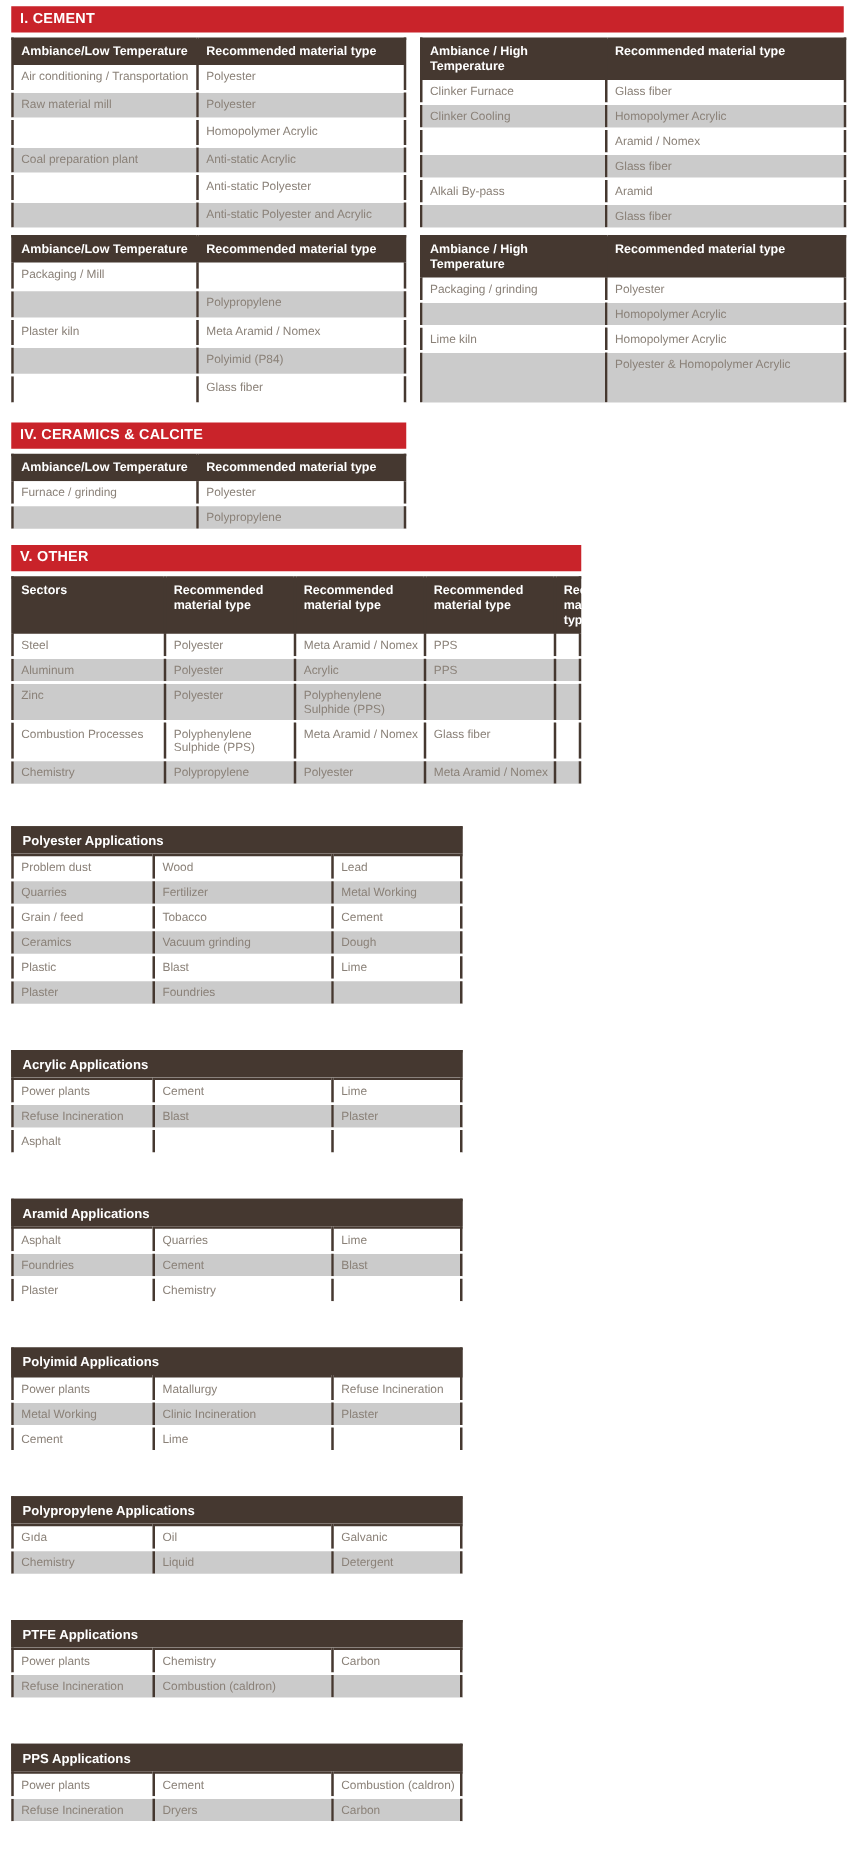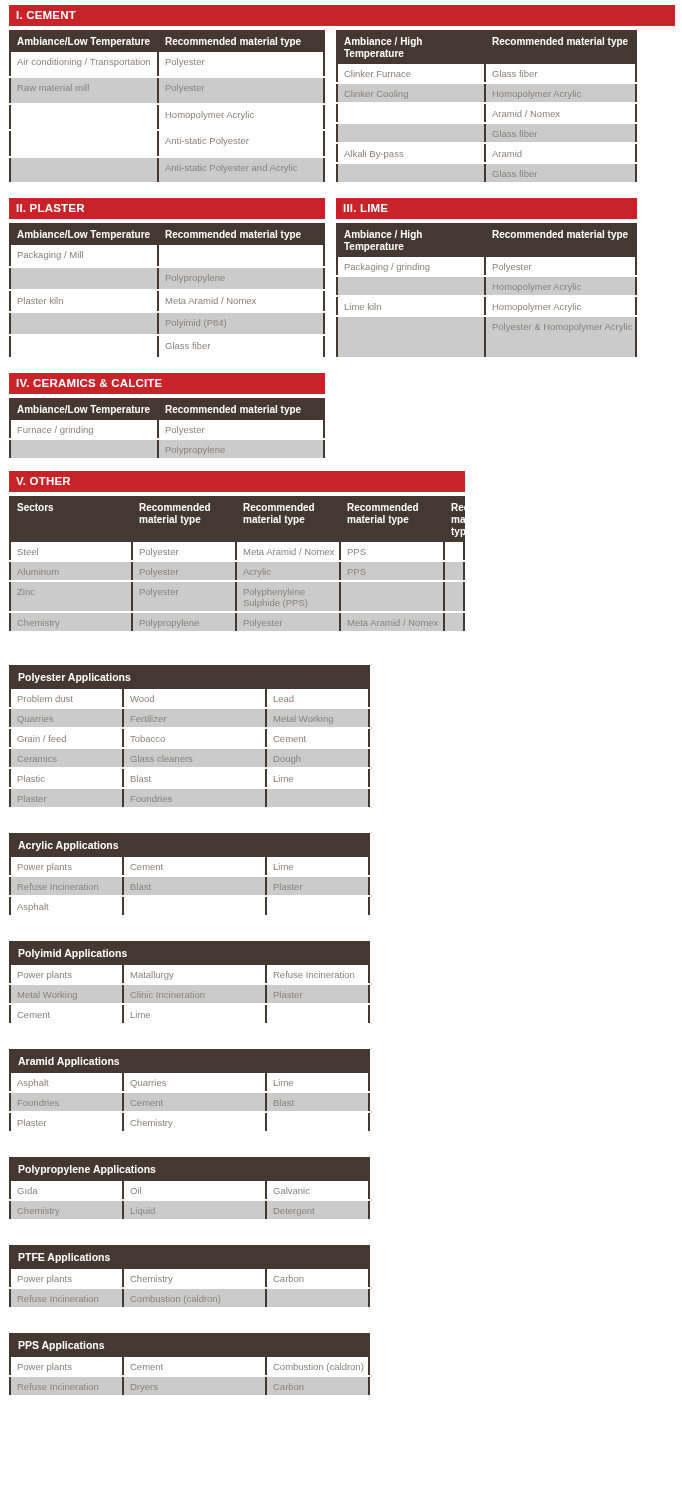--- a/index.html
+++ b/index.html
@@ -18,21 +18,21 @@
   .page{padding:5px 4px 0 9px}
   .banner{
     background:var(--red);color:#fff;font-weight:bold;
     font-size:11.5px;line-height:13px;padding:4px 7px;
     letter-spacing:.2px;
   }
   .banner.full{width:666px}
   .cols{display:flex;gap:11px}
   .mt-sec{margin-top:14px}
   .w-l{width:316px}
-  .w-r{width:301px}
+  .w-r{width:341px}
   .w-o{width:456px}
   table.tbl{
     border-collapse:collapse;table-layout:fixed;
     margin-top:4px;border:2px solid var(--dark);
     background:#fff;
   }
   .tbl th{
     background:var(--dark);color:#fff;font-size:10px;
     text-align:left;font-weight:bold;padding:4px 6px;
     line-height:12px;vertical-align:top;
@@ -42,21 +42,21 @@
     padding:4px 3px 3px 6px;height:19px;
     border-bottom:2px solid #fff;
     white-space:nowrap;overflow:hidden;
     vertical-align:top;background:#fff;
   }
   .tbl td+td,.tbl th+th{border-left:2px solid var(--dark)}
   .tbl tr.alt td{background:var(--gray)}
   .tbl.wrap td{white-space:normal}
   .tbl.tall-last tr:last-child td{height:42px}
   .apps{width:361px}
-  .app{margin-top:24px;width:361px}
+  .app{margin-top:35px;width:361px}
   .app.first{margin-top:32px}
   .app-head{
     width:361px;background:var(--dark);color:#fff;
     font-weight:bold;font-size:10.5px;line-height:12px;
     padding:4px 7px;border:2px solid var(--dark);border-bottom:0;
   }
   .app table.tbl{margin-top:0;width:361px}
 </style>
 </head>
 <body>
@@ -82,20 +82,24 @@
             <td>Polyester</td>
           </tr>
           <tr class="alt">
             <td>Raw material mill</td>
             <td>Polyester</td>
           </tr>
           <tr>
             <td></td>
             <td>Homopolymer Acrylic</td>
           </tr>
+          <tr class="alt">
+            <td>Coal preparation plant</td>
+            <td>Anti-static Acrylic</td>
+          </tr>
           <tr>
             <td></td>
             <td>Anti-static Polyester</td>
           </tr>
           <tr class="alt">
             <td></td>
             <td>Anti-static Polyester and Acrylic</td>
           </tr>
         </tbody>
     </table>
@@ -132,24 +136,20 @@
             <td>Aramid</td>
           </tr>
           <tr class="alt">
             <td></td>
             <td>Glass fiber</td>
           </tr>
         </tbody>
     </table>
   </div>
 
-  <div class="cols mt-sec">
-    <div class="banner w-l">II. PLASTER</div>
-    <div class="banner w-r">III. LIME</div>
-  </div>
   <div class="cols">
     <table class="tbl w-l">
       <colgroup>
           <col style="width:148px">
           <col>
         </colgroup>
       <thead>
           <tr>
             <th>Ambiance/Low Temperature</th>
             <th>Recommended material type</th>
@@ -267,20 +267,27 @@
           <td>PPS</td>
           <td></td>
         </tr>
         <tr class="alt">
           <td>Zinc</td>
           <td>Polyester</td>
           <td>Polyphenylene Sulphide (PPS)</td>
           <td></td>
           <td></td>
         </tr>
+        <tr>
+          <td>Combustion Processes</td>
+          <td>Polyphenylene Sulphide (PPS)</td>
+          <td>Meta Aramid / Nomex</td>
+          <td>Glass fiber</td>
+          <td></td>
+        </tr>
         <tr class="alt">
           <td>Chemistry</td>
           <td>Polypropylene</td>
           <td>Polyester</td>
           <td>Meta Aramid / Nomex</td>
           <td></td>
         </tr>
       </tbody>
   </table>
 
@@ -305,21 +312,21 @@
               <td>Fertilizer</td>
               <td>Metal Working</td>
             </tr>
             <tr>
               <td>Grain / feed</td>
               <td>Tobacco</td>
               <td>Cement</td>
             </tr>
             <tr class="alt">
               <td>Ceramics</td>
-              <td>Glass cleaners</td>
+              <td>Vacuum grinding</td>
               <td>Dough</td>
             </tr>
             <tr>
               <td>Plastic</td>
               <td>Blast</td>
               <td>Lime</td>
             </tr>
             <tr class="alt">
               <td>Plaster</td>
               <td>Foundries</td>
@@ -351,20 +358,48 @@
             <tr>
               <td>Asphalt</td>
               <td></td>
               <td></td>
             </tr>
           </tbody>
       </table>
     </div>
 
     <div class="app">
+      <div class="app-head">Aramid Applications</div>
+      <table class="tbl">
+        <colgroup>
+            <col style="width:113px">
+            <col style="width:143px">
+            <col>
+          </colgroup>
+        <tbody>
+            <tr>
+              <td>Asphalt</td>
+              <td>Quarries</td>
+              <td>Lime</td>
+            </tr>
+            <tr class="alt">
+              <td>Foundries</td>
+              <td>Cement</td>
+              <td>Blast</td>
+            </tr>
+            <tr>
+              <td>Plaster</td>
+              <td>Chemistry</td>
+              <td></td>
+            </tr>
+          </tbody>
+      </table>
+    </div>
+
+    <div class="app">
       <div class="app-head">Polyimid Applications</div>
       <table class="tbl">
         <colgroup>
             <col style="width:113px">
             <col style="width:143px">
             <col>
           </colgroup>
         <tbody>
             <tr>
               <td>Power plants</td>
@@ -379,48 +414,20 @@
             <tr>
               <td>Cement</td>
               <td>Lime</td>
               <td></td>
             </tr>
           </tbody>
       </table>
     </div>
 
     <div class="app">
-      <div class="app-head">Aramid Applications</div>
-      <table class="tbl">
-        <colgroup>
-            <col style="width:113px">
-            <col style="width:143px">
-            <col>
-          </colgroup>
-        <tbody>
-            <tr>
-              <td>Asphalt</td>
-              <td>Quarries</td>
-              <td>Lime</td>
-            </tr>
-            <tr class="alt">
-              <td>Foundries</td>
-              <td>Cement</td>
-              <td>Blast</td>
-            </tr>
-            <tr>
-              <td>Plaster</td>
-              <td>Chemistry</td>
-              <td></td>
-            </tr>
-          </tbody>
-      </table>
-    </div>
-
-    <div class="app">
       <div class="app-head">Polypropylene Applications</div>
       <table class="tbl">
         <colgroup>
             <col style="width:113px">
             <col style="width:143px">
             <col>
           </colgroup>
         <tbody>
             <tr>
               <td>Gıda</td>

